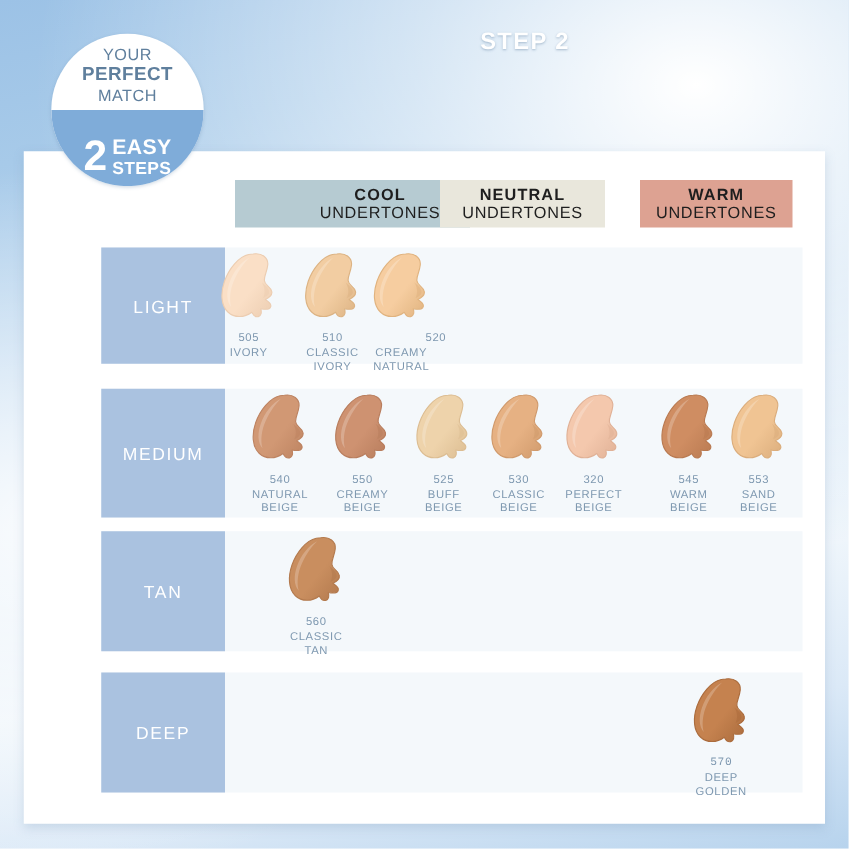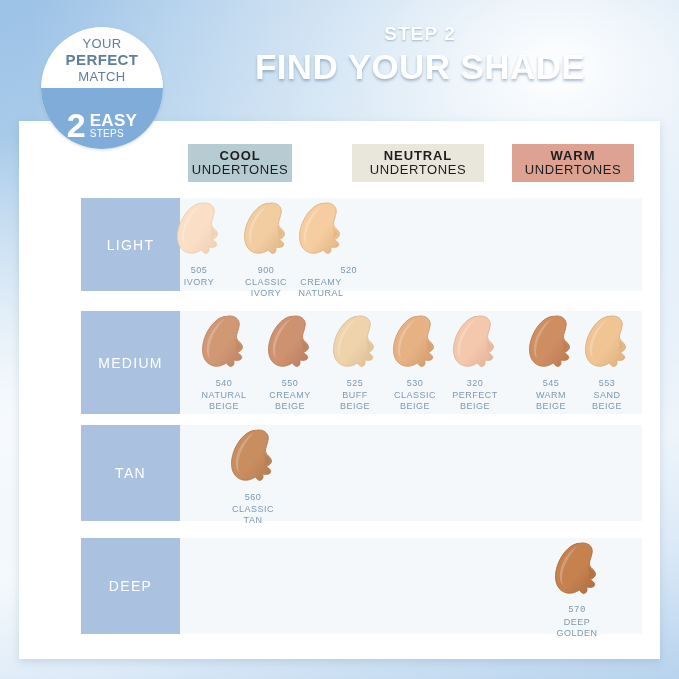--- a/index.html
+++ b/index.html
@@ -99,21 +99,21 @@
     font-weight: bold;
     line-height: 0.92;
   }
   .badge-stack {
     display: flex;
     flex-direction: column;
     align-items: flex-start;
     line-height: 1.02;
   }
   .badge-stack .e1 { font-size: 17px; font-weight: bold; letter-spacing: 0.3px; }
-  .badge-stack .e2 { font-size: 10px; letter-spacing: 0.3px; }
+  .badge-stack .e2 { font-size: 14px; letter-spacing: 0.3px; font-weight: bold; }
 
   
   .card {
     position: absolute;
     left: 19px;
     top: 121px;
     width: 641px;
     height: 538px;
     background: #ffffff;
     box-shadow: 0 3px 8px rgba(110,145,180,0.25);
@@ -195,21 +195,20 @@
     white-space: pre-line;
   }
 </style>
 </head>
 <body>
 
 <div id="stage">
 
   <div class="header-block">
     <div class="step-label">STEP 2</div>
-    <div class="main-title">FIND YOUR SHADE</div>
   </div>
 
   <div class="badge">
     <div class="badge-bottom"></div>
     <div class="badge-top-text">
       <span class="l1">YOUR</span>
       <span class="l2">PERFECT</span>
       <span class="l3">MATCH</span>
     </div>
     <div class="badge-bottom-text">
@@ -229,21 +228,21 @@
       </div>
       <div class="band" style="top: 311px; height: 103px; background: rgb(244, 248, 251);">
         <div class="row-label" style="background: rgb(170, 194, 224);">MEDIUM</div>
       </div>
       <div class="band" style="top: 425px; height: 96px; background: rgb(244, 248, 251);">
         <div class="row-label" style="background: rgb(170, 194, 224);">TAN</div>
       </div>
       <div class="band" style="top: 538px; height: 96px; background: rgb(244, 248, 251);">
         <div class="row-label" style="background: rgb(170, 194, 224);">DEEP</div>
       </div>
-      <div class="chip" style="left: 188px; top: 144px; width: 104px; background: rgb(182, 203, 210);">
+      <div class="chip" style="left: 188px; top: 144px; width: 144px; background: rgb(182, 203, 210); padding-left: 44px;">
         <div class="c-top">COOL</div>
         <div class="c-bot">UNDERTONES</div>
       </div>
       <div class="chip" style="left: 352px; top: 144px; width: 132px; background: rgb(233, 231, 220);">
         <div class="c-top">NEUTRAL</div>
         <div class="c-bot">UNDERTONES</div>
       </div>
       <div class="chip" style="left: 512px; top: 144px; width: 122px; background: rgb(221, 162, 146);">
         <div class="c-top">WARM</div>
         <div class="c-bot">UNDERTONES</div>
@@ -312,21 +311,21 @@
              C 22.0 8.0, 15.6 16.4, 12.6 25.0
              C 10.0 32.4, 10.0 40.2, 14.0 44.6
              C 12.2 38.4, 13.2 30.0, 16.6 22.6
              C 19.8 15.6, 24.4 9.0, 28.8 5.0 Z" fill="#ffffff" opacity="0.22"></path>
     <path d="M38.5 25.0
              C 41.0 27.0, 44.0 29.4, 44.2 32.3
              C 44.4 34.6, 41.8 36.3, 39.4 37.4
              C 41.4 33.8, 41.0 28.8, 38.5 25.0 Z" fill="#dcb383" opacity="0.55"></path>
   </svg>
         </div>
-        <div class="cell-code" style="color: rgb(126, 152, 176);">900</div>
+        <div class="cell-code" style="color: rgb(126, 152, 176);">510</div>
         <div class="cell-name" style="color: rgb(126, 152, 176);">CLASSIC
 IVORY</div>
       </div>
       <div class="cell" style="left: 285px; top: 201px;">
         <div class="swatch-wrap">
   <svg viewBox="0 0 56 62" xmlns="http://www.w3.org/2000/svg">
     <defs>
       <linearGradient id="g2" x1="0" y1="0" x2="1" y2="1">
         <stop offset="0%" stop-color="#f6cda0"></stop>
         <stop offset="58%" stop-color="#f6cda0"></stop>

